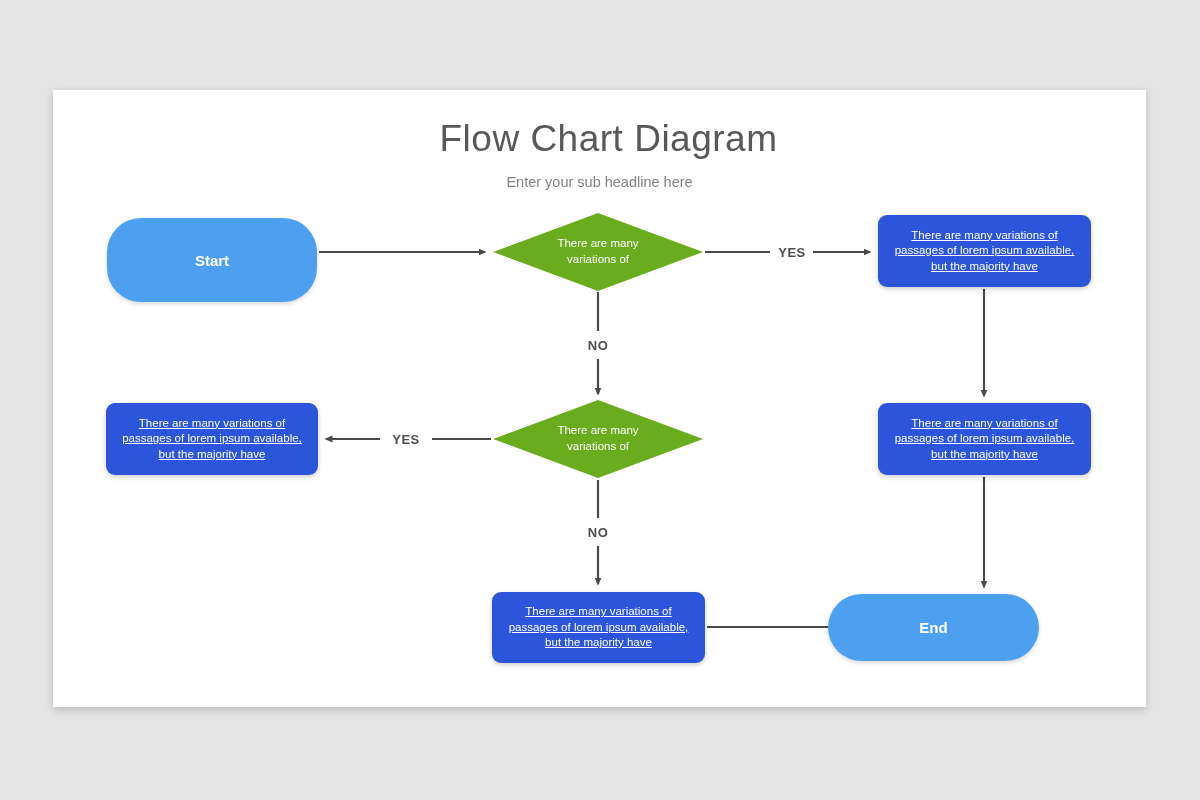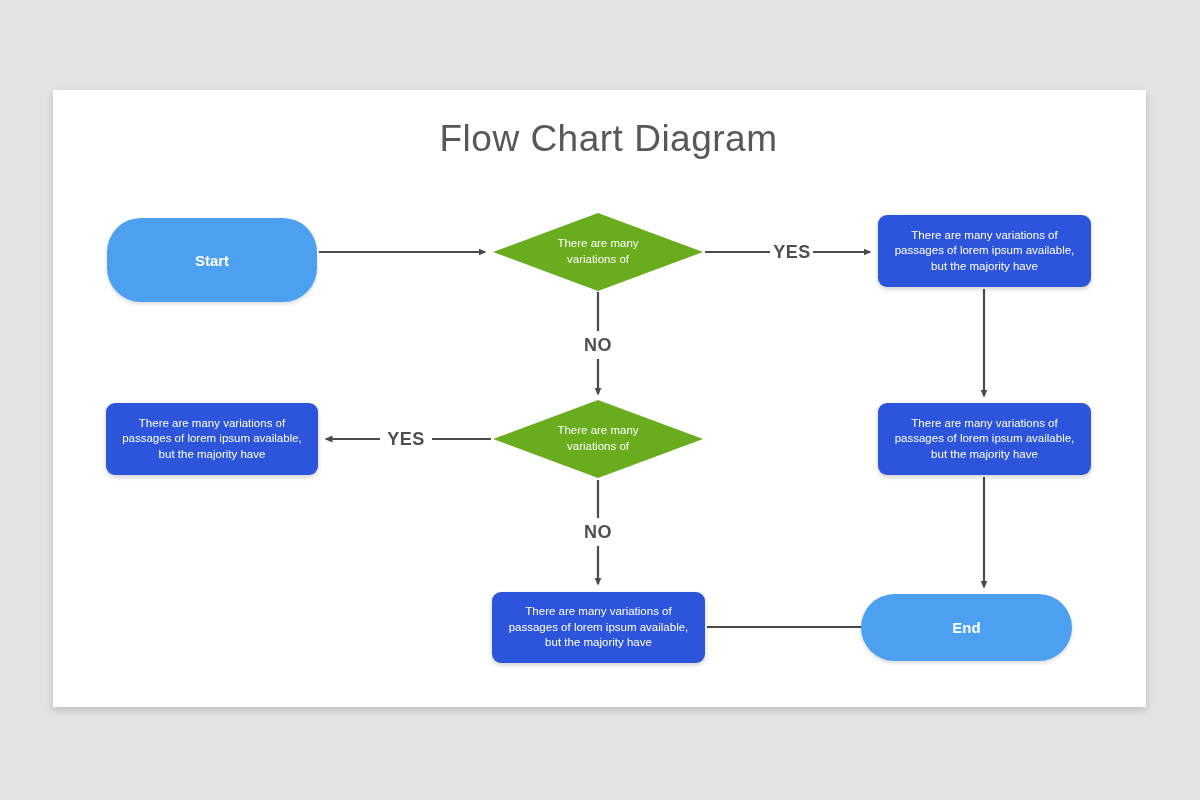--- a/index.html
+++ b/index.html
@@ -40,34 +40,36 @@
   .diamond{
     background:var(--decision);
     clip-path:polygon(50% 0, 100% 50%, 50% 100%, 0 50%);
     font-size:11.5px; line-height:1.35;
   }
   .diamond .inner{width:112px;}
   .process{
     background:var(--process); border-radius:9px;
     font-size:11.5px; line-height:1.35; padding:8px 10px;
     box-shadow:0 2px 5px rgba(0,0,0,0.2);
+    text-decoration:underline;
   }
   .edge-label{
     position:absolute; transform:translate(-50%,-50%);
-    font-size:18px; font-weight:bold; color:var(--label); letter-spacing:0.5px;
+    font-size:13px; font-weight:bold; color:var(--label); letter-spacing:0.5px;
     background:transparent;
   }
   svg.wires{position:absolute; left:0; top:0; width:1200px; height:800px; pointer-events:none;}
   svg.wires line{stroke:var(--arrow); stroke-width:2.2px;}
 </style>
 </head>
 <body>
 
 <div class="card">
   <div class="title">Flow Chart Diagram</div>
+  <div class="subtitle">Enter your sub headline here</div>
 </div>
 
 <svg class="wires">
   <defs>
     <marker id="ah" markerWidth="9" markerHeight="8" refX="6.5" refY="3.5" orient="auto" markerUnits="userSpaceOnUse">
       <path d="M0,0 L8,3.5 L0,7 z" fill="#4a4a4a"></path>
     </marker>
   </defs>
 
   <line x1="319" y1="252" x2="485" y2="252" marker-end="url(#ah)"></line>
@@ -112,20 +114,20 @@
 </div>
 
 <div class="node process" style="left:878px; top:403px; width:213px; height:72px;">
   <span>There are many variations of passages of lorem ipsum available, but the majority have</span>
 </div>
 
 <div class="node process" style="left:492px; top:592px; width:213px; height:71px;">
   <span>There are many variations of passages of lorem ipsum available, but the majority have</span>
 </div>
 
-<div class="node pill" style="left:861px; top:594px; width:211px; height:67px;">
+<div class="node pill" style="left:828px; top:594px; width:211px; height:67px;">
   <span>End</span>
 </div>
 
 <div class="edge-label" style="left:792px; top:252px;">YES</div>
 <div class="edge-label" style="left:598px; top:345px;">NO</div>
 <div class="edge-label" style="left:406px; top:439px;">YES</div>
 <div class="edge-label" style="left:598px; top:532px;">NO</div>
 
 </body></html>

